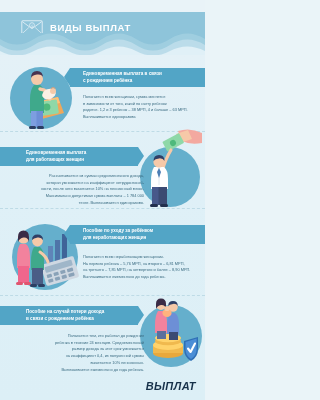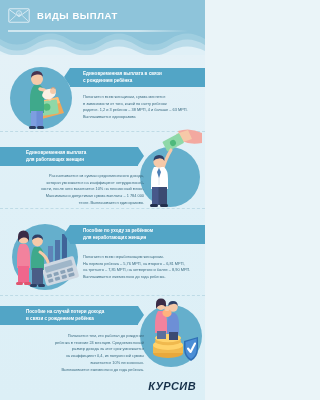--- a/index.html
+++ b/index.html
@@ -8,23 +8,24 @@
     width:205px;height:400px;
     font-family:"Liberation Sans","DejaVu Sans",sans-serif;
     background:#eaf4f8;
     overflow:hidden;
     position:relative;
   }
   .page{position:relative;width:205px;height:400px;overflow:hidden;background:#e9f3f8;}
 
   
   .header{
-    position:absolute;top:0;left:0;width:226px;height:38px;
+    position:absolute;top:12px;left:0;width:226px;height:38px;
     background:#8ec4da;
     overflow:hidden;
+    padding-left:13px;
   }
   .header-inner{display:flex;align-items:center;height:30px;padding-left:8px;}
   .env-icon{width:22px;height:17px;flex:0 0 auto;margin-right:7px;}
   .header-title{
     color:#ffffff;font-size:9.5px;font-weight:bold;letter-spacing:.6px;
     white-space:nowrap;
   }
   .header-rule{
     position:absolute;left:8px;top:30px;width:180px;height:2px;
     background:linear-gradient(to right,#cfe6ef 0%,#cfe6ef 72%,rgba(207,230,239,0) 100%);
@@ -292,15 +293,15 @@
     <div class="bodytext left" style="top:36px;">
       <p>Полагается тем, кто работал до рождения</p>
       <p>ребенка в течение 24 месяцев. Среднемесячный</p>
       <p>размер дохода за этот срок умножается</p>
       <p>на коэффициент 0,4, из полученной суммы</p>
       <p>вычитается 10% пенсионных.</p>
       <p>Выплачивается ежемесячно до года ребенка.</p>
     </div>
   </div>
 
-  <div class="logo">КУРСИВ</div>
+  <div class="logo">ВЫПЛАТ</div>
 
 </div>
 
 </body></html>

